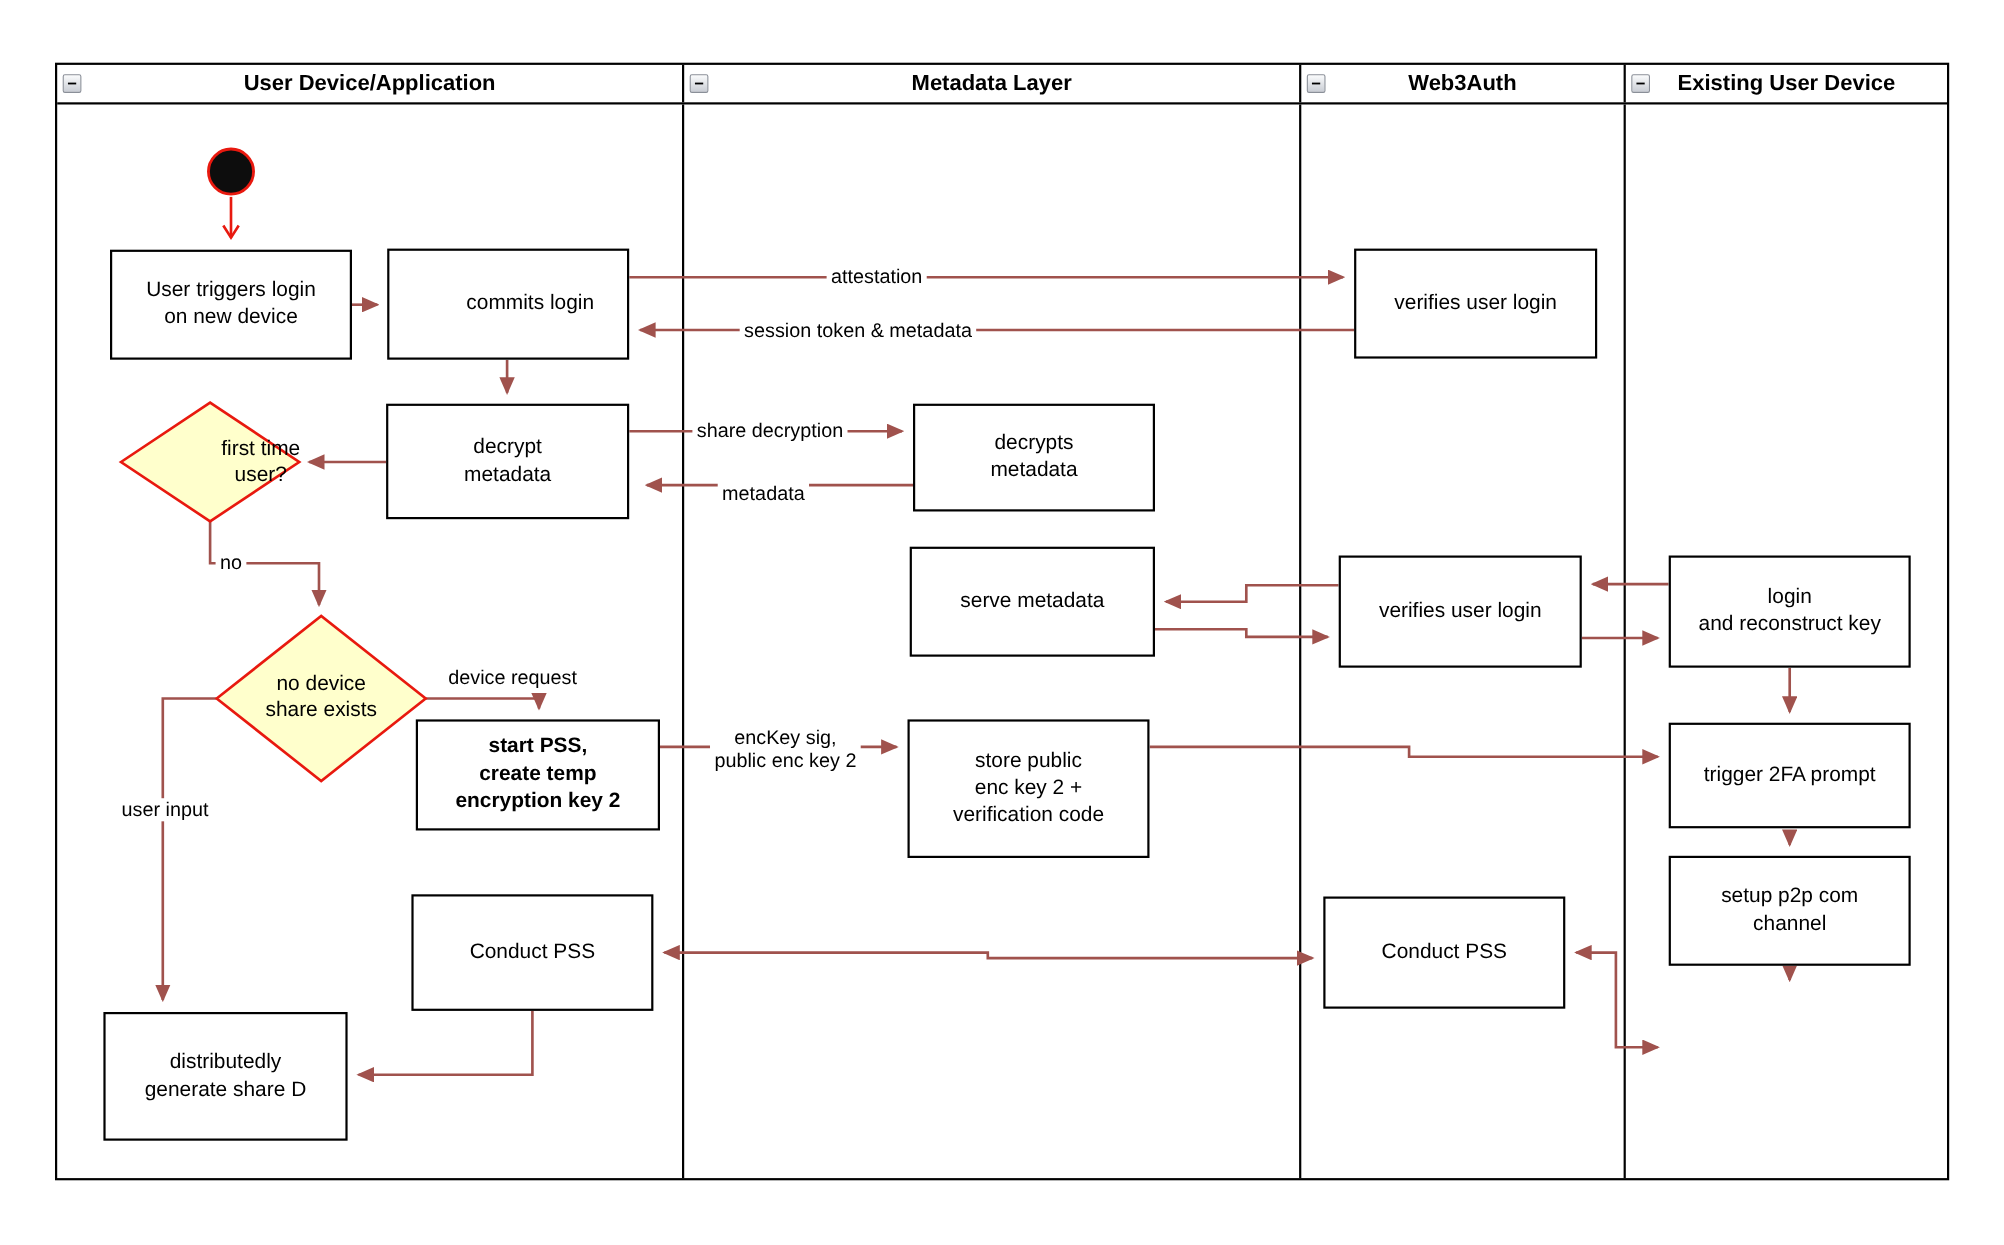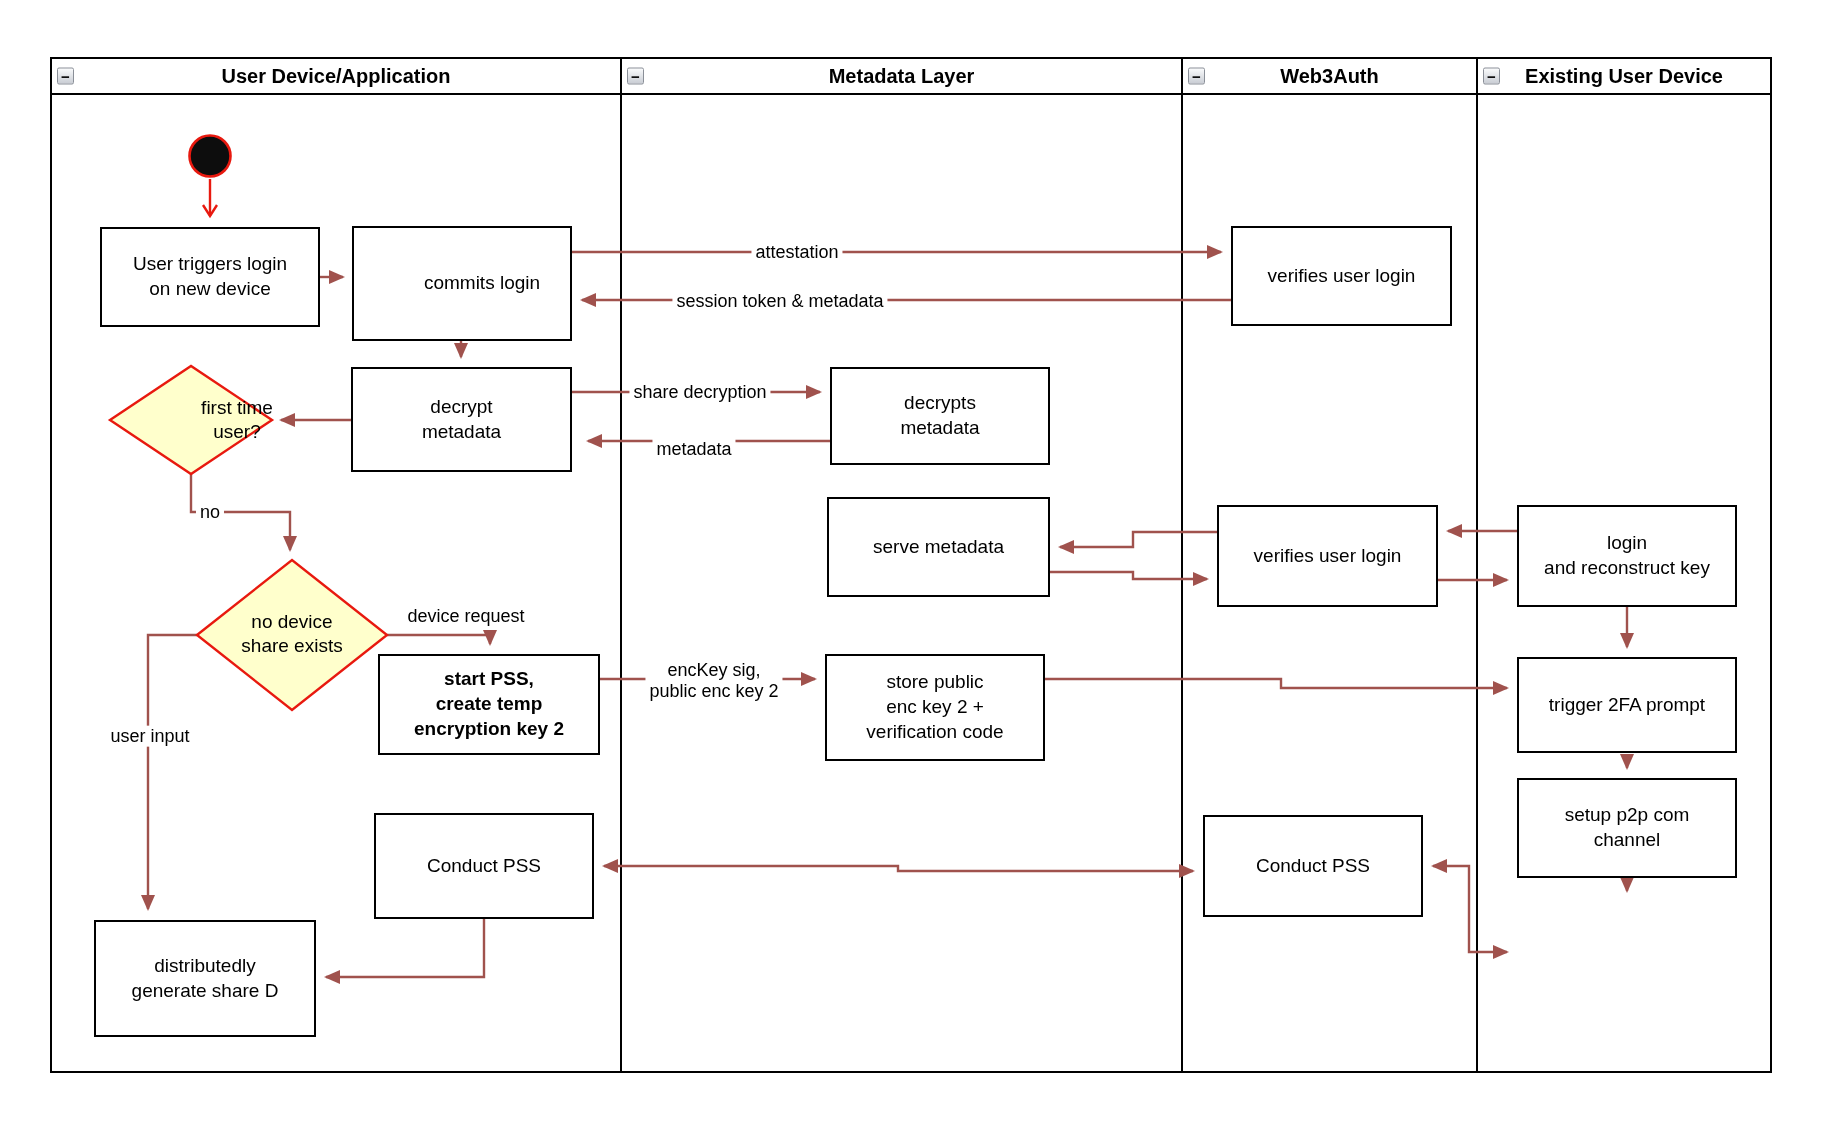--- a/index.html
+++ b/index.html
@@ -104,34 +104,34 @@
       <path d="M1433,866 L1469,866 L1469,952 L1507,952" marker-start="url(#ah)" marker-end="url(#ah)"></path>
       <path d="M484,919 L484,977 L326,977" marker-end="url(#ah)"></path>
     </g>
 
     <polygon points="110,420 191,366 272,420 191,474" fill="#FFFFCC" stroke="#E8190F" stroke-width="2.4"></polygon>
     <polygon points="197,635 292,560 387,635 292,710" fill="#FFFFCC" stroke="#E8190F" stroke-width="2.4"></polygon>
   </svg>
 
   <div class="node" style="left:100px;top:227px;width:220px;height:100px;">User triggers login
 on new device</div>
-  <div class="node" style="left:352px;top:226px;width:220px;height:115px;padding-left:40px;">commits login</div>
+  <div class="node" style="left:352px;top:226px;width:220px;height:101px;padding-left:40px;">commits login</div>
   <div class="node" style="left:351px;top:367px;width:221px;height:105px;">decrypt
 metadata</div>
   <div class="node" style="left:830px;top:367px;width:220px;height:98px;">decrypts
 metadata</div>
   <div class="node" style="left:827px;top:497px;width:223px;height:100px;">serve metadata</div>
   <div class="node" style="left:1231px;top:226px;width:221px;height:100px;">verifies user login</div>
   <div class="node" style="left:1217px;top:505px;width:221px;height:102px;">verifies user login</div>
   <div class="node" style="left:1517px;top:505px;width:220px;height:102px;">login
 and reconstruct key</div>
   <div class="node" style="left:378px;top:654px;width:222px;height:101px;font-weight:bold;">start PSS,
 create temp
 encryption key 2</div>
-  <div class="node" style="left:825px;top:654px;width:220px;height:107px;">store public
+  <div class="node" style="left:825px;top:654px;width:220px;height:126px;">store public
 enc key 2 +
 verification code</div>
   <div class="node" style="left:1517px;top:657px;width:220px;height:96px;">trigger 2FA prompt</div>
   <div class="node" style="left:1517px;top:778px;width:220px;height:100px;">setup p2p com
 channel</div>
   <div class="node" style="left:374px;top:813px;width:220px;height:106px;">Conduct PSS</div>
   <div class="node" style="left:1203px;top:815px;width:220px;height:102px;">Conduct PSS</div>
   <div class="node" style="left:94px;top:920px;width:222px;height:117px;">distributedly
 generate share D</div>
 

